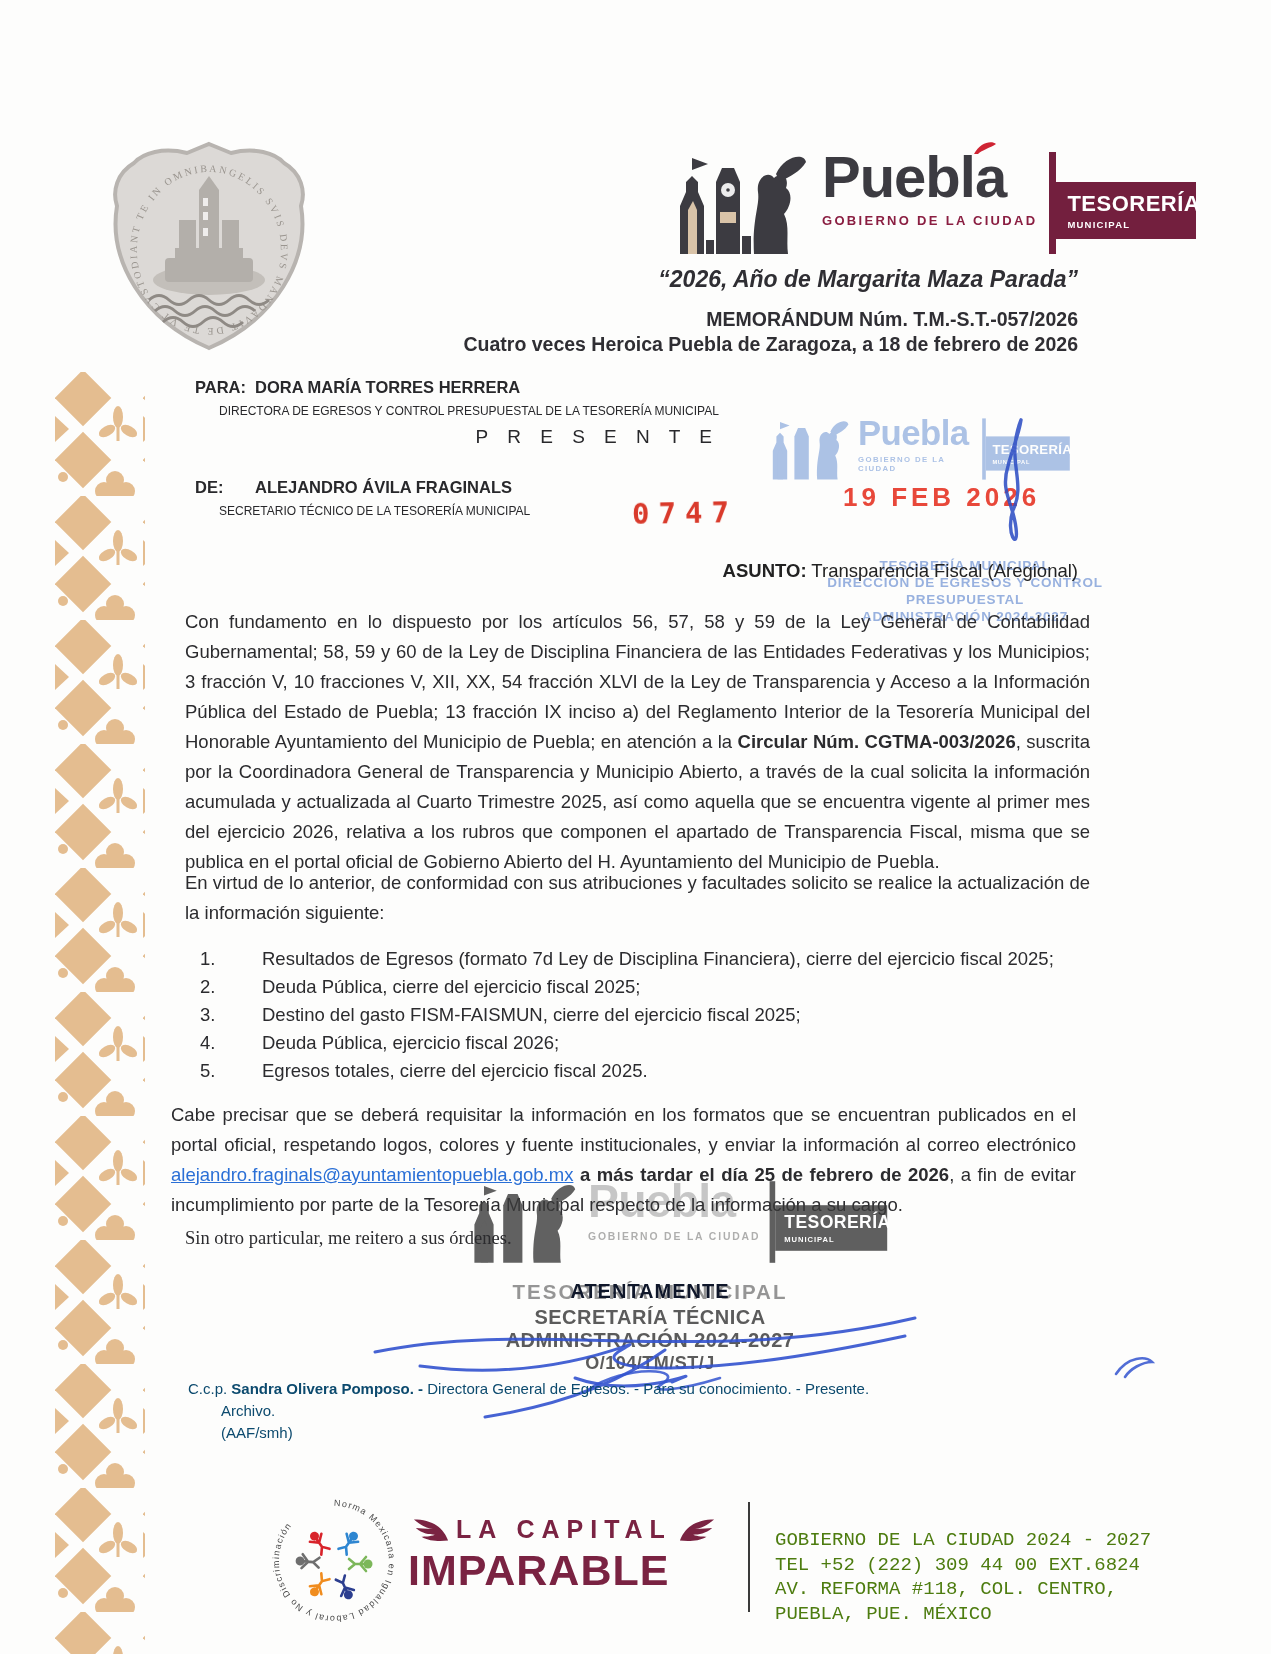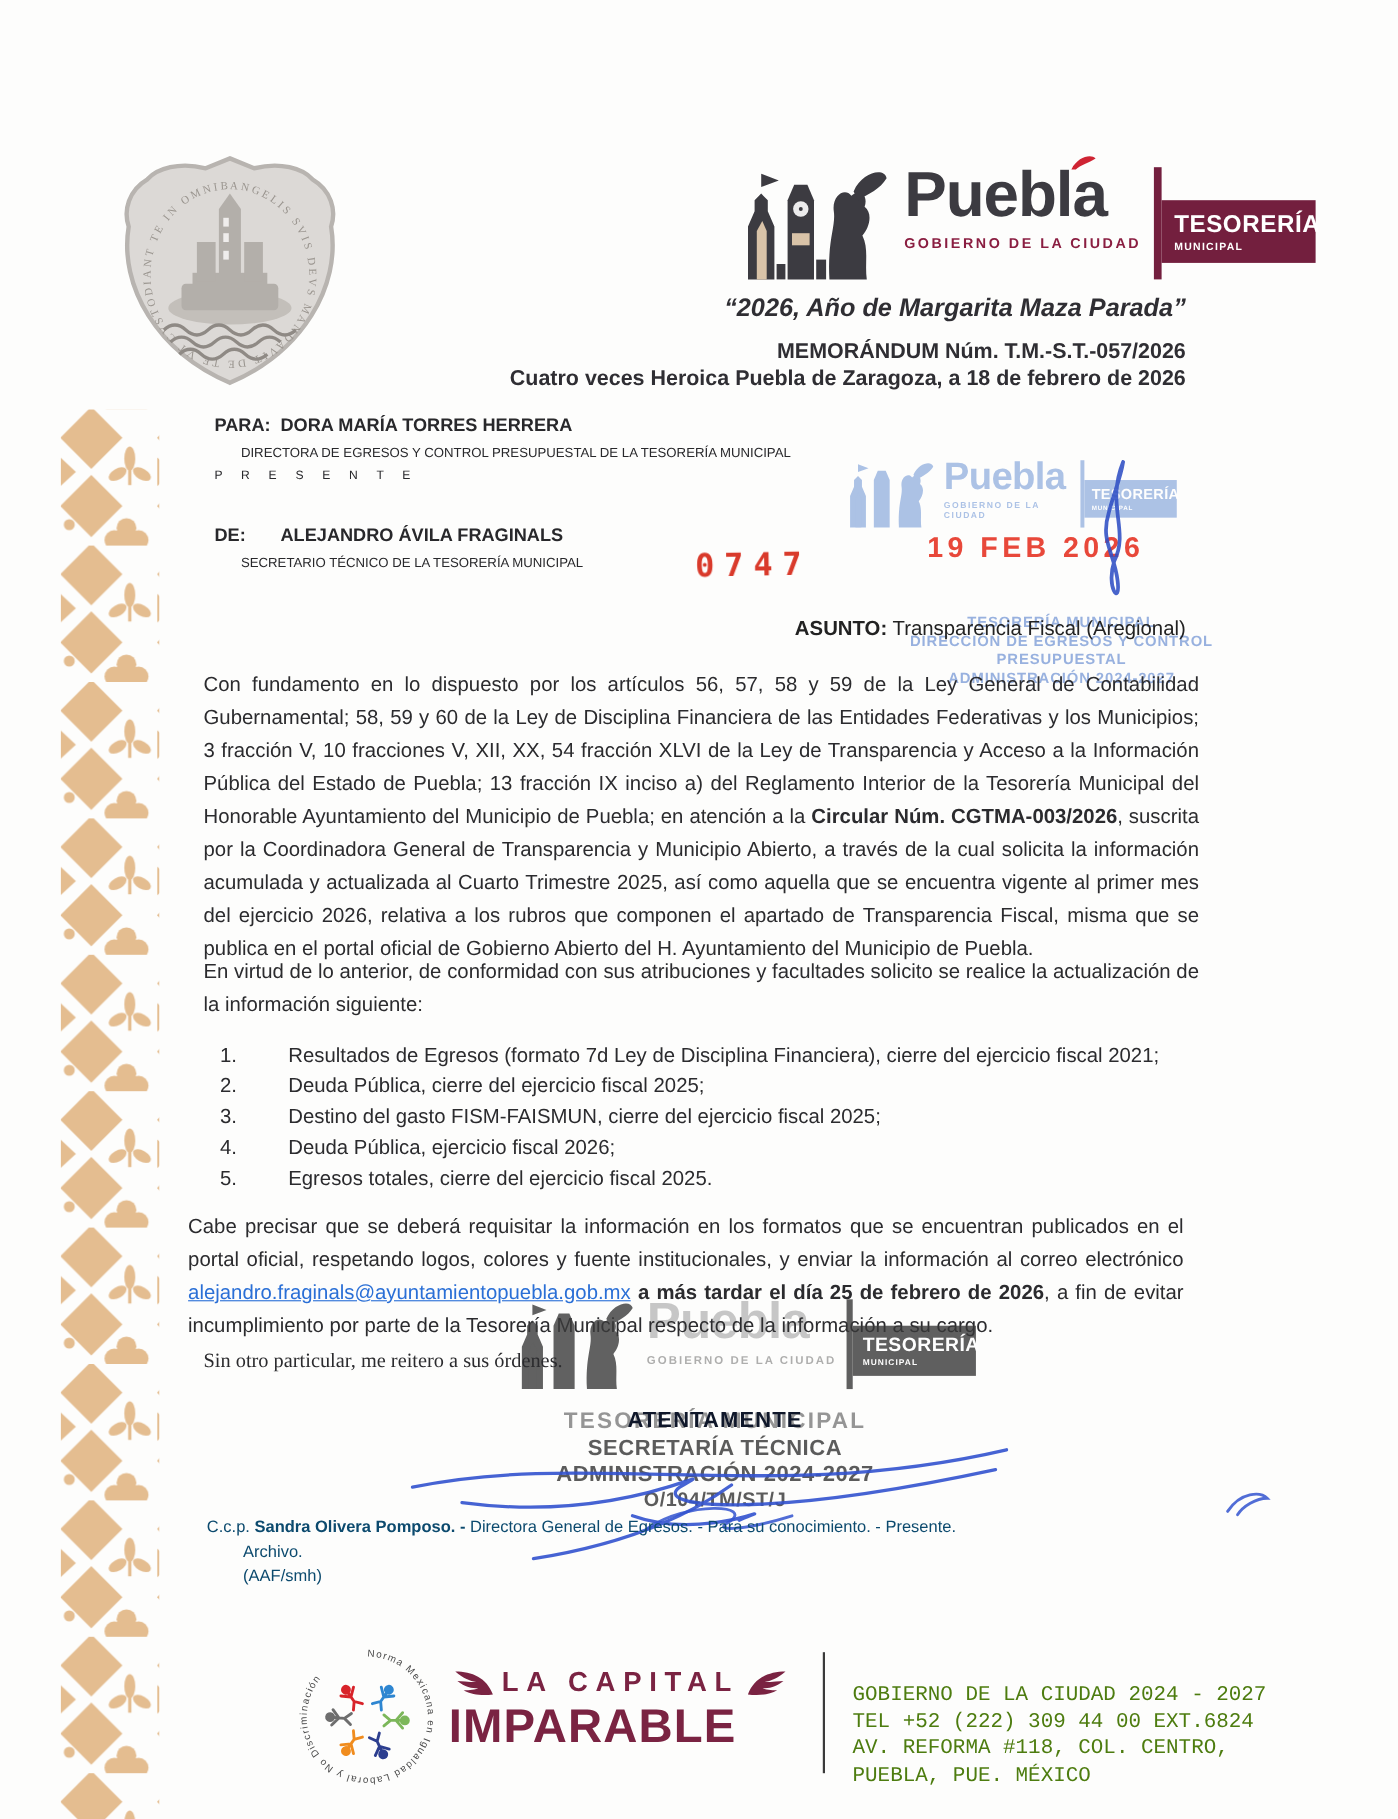--- a/index.html
+++ b/index.html
@@ -33,21 +33,21 @@
   .hr-line{position:absolute;right:193px;text-align:right;color:#2f2e33;}
   .motto{font-size:23px;font-weight:bold;font-style:italic;}
   .memo,.dateline{font-size:19.5px;font-weight:bold;}
 
   
   .addr{font-size:16.5px;color:#28282b;}
   .addr .row{display:flex;}
   .addr .lbl{width:48px;font-weight:bold;}
   .addr .name{font-weight:bold;margin-left:12px;}
   .addr .sub{margin-left:24px;margin-top:7px;font-size:12px;}
-  .addr .presente{margin-top:8px;font-size:11px;letter-spacing:7px;}
+  .addr .presente{margin-left:48px;margin-top:8px;font-size:19px;letter-spacing:7px;text-align:right;}
 
   
   .folio{font-family:"DejaVu Sans Mono",monospace;font-weight:bold;font-size:29px;color:#d93a2b;
          letter-spacing:9px;filter:blur(.3px);transform:rotate(-1deg);}
   .datestamp{font-size:26px;font-weight:bold;color:#e8483a;letter-spacing:4px;filter:blur(.3px);}
   .bluestamp-text{width:310px;text-align:center;color:rgba(90,130,205,.62);font-weight:bold;
                   font-size:13.5px;line-height:17px;letter-spacing:.8px;filter:blur(.3px);}
   .asunto{position:absolute;right:193px;font-size:18.5px;color:#222;}
 
   
@@ -233,21 +233,21 @@
   </div>
 
   <div class="abs body-par" style="left:185px;top:607px;">
     <span>Con fundamento en lo dispuesto por los artículos 56, 57, 58 y 59 de la Ley General de Contabilidad Gubernamental; 58, 59 y 60 de la Ley de Disciplina Financiera de las Entidades Federativas y los Municipios; 3 fracción V, 10 fracciones V, XII, XX, 54 fracción XLVI de la Ley de Transparencia y Acceso a la Información Pública del Estado de Puebla; 13 fracción IX inciso a) del Reglamento Interior de la Tesorería Municipal del Honorable Ayuntamiento del Municipio de Puebla; en atención a la </span><span class="b">Circular Núm. CGTMA-003/2026</span><span>, suscrita por la Coordinadora General de Transparencia y Municipio Abierto, a través de la cual solicita la información acumulada y actualizada al Cuarto Trimestre 2025, así como aquella que se encuentra vigente al primer mes del ejercicio 2026, relativa a los rubros que componen el apartado de Transparencia Fiscal, misma que se publica en el portal oficial de Gobierno Abierto del H. Ayuntamiento del Municipio de Puebla.</span>
   </div>
 
   <div class="abs body-par" style="left:185px;top:868px;">En virtud de lo anterior, de conformidad con sus atribuciones y facultades solicito se realice la actualización de la información siguiente:</div>
 
   <div class="abs list-row" style="left:200px;top:948px;">
     <span class="list-num">1.</span>
-      <span>Resultados de Egresos (formato 7d Ley de Disciplina Financiera), cierre del ejercicio fiscal 2021;</span>
+      <span>Resultados de Egresos (formato 7d Ley de Disciplina Financiera), cierre del ejercicio fiscal 2025;</span>
   </div>
   <div class="abs list-row" style="left:200px;top:976px;">
     <span class="list-num">2.</span>
       <span>Deuda Pública, cierre del ejercicio fiscal 2025;</span>
   </div>
   <div class="abs list-row" style="left:200px;top:1004px;">
     <span class="list-num">3.</span>
       <span>Destino del gasto FISM-FAISMUN, cierre del ejercicio fiscal 2025;</span>
   </div>
   <div class="abs list-row" style="left:200px;top:1032px;">

